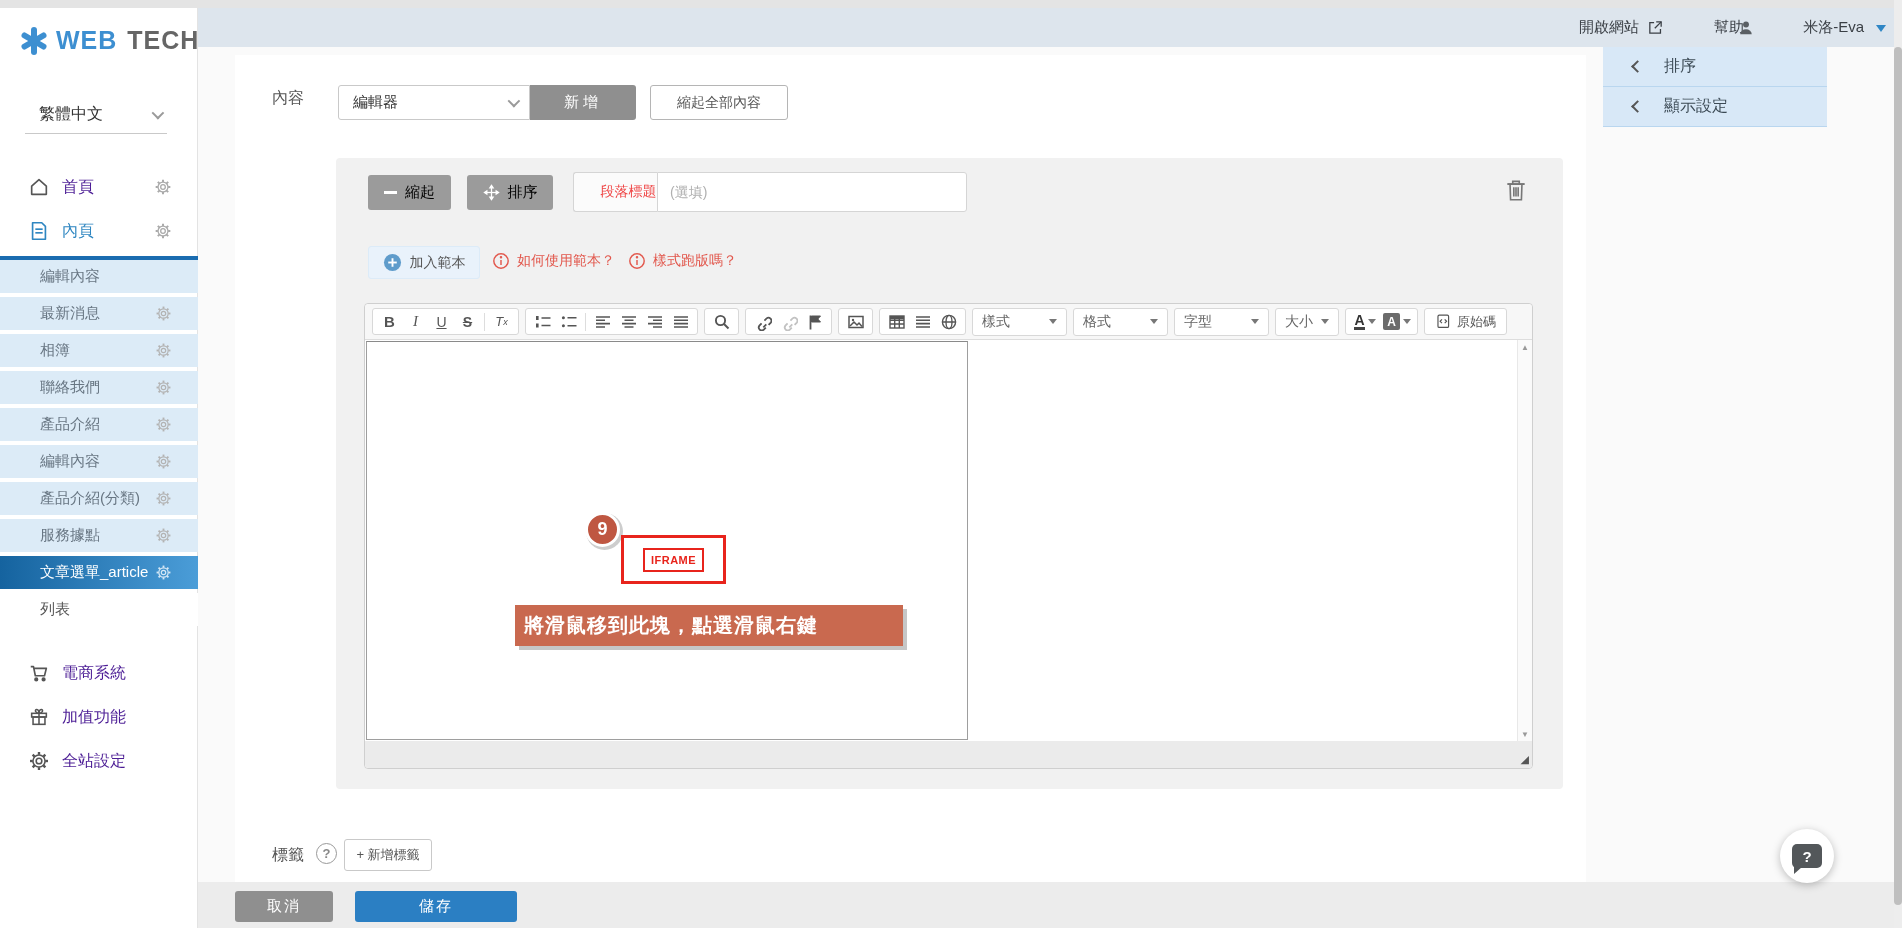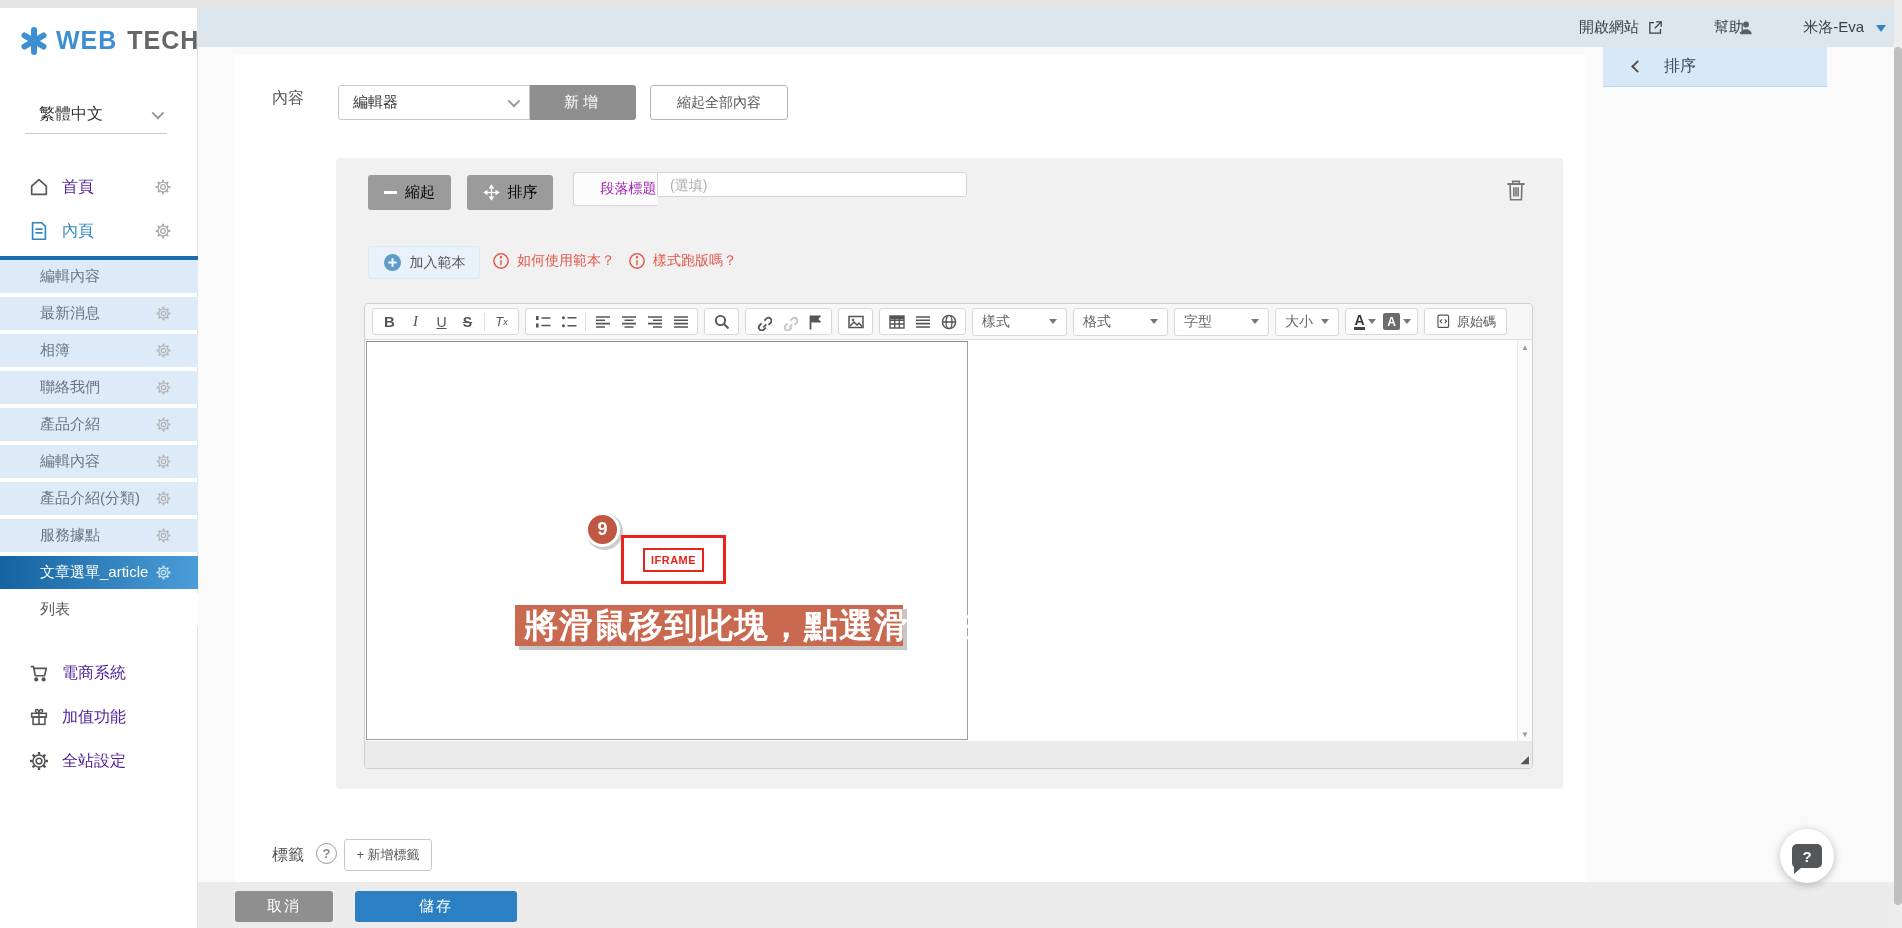--- a/index.html
+++ b/index.html
@@ -54,22 +54,22 @@
   .type-select { position:absolute; left:338px; top:85px; width:192px; height:35px; background:#fff; border:1px solid #c9c9c9; border-radius:3px 0 0 3px; display:flex; align-items:center; justify-content:space-between; padding:0 12px 0 14px; cursor:pointer; }
   .type-select .val { font-size:15px; color:#333; }
   .btn-add { position:absolute; left:530px; top:85px; width:106px; height:35px; background:#8f8f8f; color:#fff; font-size:15px; border:none; border-radius:0 3px 3px 0; cursor:pointer; letter-spacing:4px; }
   .btn-collapse-all { position:absolute; left:650px; top:85px; width:138px; height:35px; background:#fff; color:#555; font-size:14px; border:1px solid #b5b5b5; border-radius:3px; cursor:pointer; }
 
   
   .section { position:absolute; left:336px; top:158px; width:1227px; height:631px; background:#f1f1f1; border-radius:4px; }
   .btn-gray { position:absolute; height:35px; background:#9b9b9b; color:#000000; font-size:15px; border:none; border-radius:3px; cursor:pointer; display:flex; align-items:center; justify-content:center; gap:8px; }
   .btn-collapse { left:32px; top:17px; width:83px; }
   .btn-sort { left:131px; top:17px; width:86px; }
-  .pt-label { position:absolute; left:237px; top:14px; width:84px; height:34px; background:#fbfbfb; border:1px solid #d5d5d5; border-right:none; border-radius:3px 0 0 3px; display:flex; align-items:center; justify-content:center; font-size:14px; color:#a21caf;padding-left:26px; }
-  .pt-input { position:absolute; left:321px; top:14px; width:310px; height:25px; background:#fff; border:1px solid #d5d5d5; border-radius:0 3px 3px 0; font-size:14px; color:#444; padding:0 12px; font-family:"Liberation Sans",sans-serif; }
+  .pt-label { position:absolute; left:237px; top:14px; width:84px; height:40px; background:#fbfbfb; border:1px solid #d5d5d5; border-right:none; border-radius:3px 0 0 3px; display:flex; align-items:center; justify-content:center; font-size:14px; color:#ef4444;padding-left:26px; }
+  .pt-input { position:absolute; left:321px; top:14px; width:310px; height:40px; background:#fff; border:1px solid #d5d5d5; border-radius:0 3px 3px 0; font-size:14px; color:#444; padding:0 12px; font-family:"Liberation Sans",sans-serif; }
   .pt-input::placeholder { color:#b0b0b0; }
   .trash { position:absolute; right:34px; top:18px; width:26px; height:28px; color:#777; cursor:pointer; }
 
   .btn-template { position:absolute; left:32px; top:88px; width:112px; height:33px; background:#e9f2fb; border:1px solid #dcebf8; border-radius:3px; display:flex; align-items:center; justify-content:center; gap:8px; font-size:14px; color:#555; cursor:pointer; }
   .red-link { position:absolute; top:94px; display:flex; align-items:center; gap:7px; font-size:14px; color:#e2574c; cursor:pointer; }
   .red-link.l1 { left:156px; }
   .red-link.l2 { left:292px; }
 
   
   .editor { position:absolute; left:28px; top:145px; width:1169px; height:466px; background:#fff; border:1px solid #cfcfcf; border-radius:4px; }
@@ -89,21 +89,21 @@
   .glyph-tx sub { font-size:9px; }
   .a-color { font-weight:700; font-size:14px; color:#333; border-bottom:3px solid #444; line-height:13px; }
   .a-bg { width:17px; height:17px; background:#6b6b6b; border-radius:2px; color:#fff; font-weight:700; font-size:12px; display:flex; align-items:center; justify-content:center; }
   .src-btn { display:flex; align-items:center; gap:5px; padding:0 6px; height:23px; color:#555; font-size:13px; cursor:pointer; }
 
   .ed-body { position:absolute; left:0; top:36px; width:1167px; height:402px; background:#fff; overflow:hidden; }
   .ed-page { position:absolute; left:1px; top:1px; width:602px; height:399px; border:1px solid #9e9e9e; border-top-color:#8a8a8a; background:#fff; }
   .step-badge { position:absolute; left:218px; top:170px; width:35px; height:35px; background:#bf5742; border:3px solid #fff; border-radius:50%; box-shadow:2px 2px 0 1px #cdcdcd; color:#fff; font-size:18px; font-weight:700; display:flex; align-items:center; justify-content:center; }
   .iframe-outer { position:absolute; left:254px; top:193px; width:105px; height:49px; border:3px solid #e8241c; background:#fff; display:flex; align-items:center; justify-content:center; }
   .iframe-inner { border:2px solid #e8241c; padding:4px 6px; color:#e8241c; font-size:11px; font-weight:700; letter-spacing:0.5px; }
-  .banner { position:absolute; left:148px; top:263px; width:388px; height:41px; background:#c9694f; box-shadow:4px 4px 0 0 #c6c6c6; color:#fff; font-size:34px; font-weight:700; letter-spacing:1px; display:flex; align-items:center; padding:0 9px; white-space:nowrap; }
+  .banner { position:absolute; left:148px; top:263px; width:388px; height:41px; background:#c9694f; box-shadow:4px 4px 0 0 #c6c6c6; color:#fff; font-size:20px; font-weight:700; letter-spacing:1px; display:flex; align-items:center; padding:0 9px; white-space:nowrap; }
   .ed-scroll { position:absolute; right:0; top:0; width:15px; height:402px; background:#fafafa; border-left:1px solid #e8e8e8; }
   .ed-scroll .up { position:absolute; top:3px; left:0; width:14px; text-align:center; font-size:8px; color:#999; cursor:pointer; }
   .ed-scroll .down { position:absolute; bottom:3px; left:0; width:14px; text-align:center; font-size:8px; color:#999; cursor:pointer; }
   .ed-footer { position:absolute; left:0; bottom:0; width:1167px; height:27px; background:#ebebeb; border-radius:0 0 4px 4px; }
   .grip { position:absolute; right:3px; bottom:2px; font-size:11px; color:#555; cursor:nwse-resize; }
 
   
   .tags-label { position:absolute; left:272px; top:845px; font-size:16px; color:#555; }
   .q-icon { position:absolute; left:316px; top:843px; width:21px; height:21px; border:1.5px solid #999; border-radius:50%; color:#888; font-size:13px; font-weight:700; display:flex; align-items:center; justify-content:center; cursor:pointer; }
   .btn-add-tag { position:absolute; left:344px; top:839px; width:88px; height:32px; background:#fff; border:1px solid #c9c9c9; border-radius:3px; font-size:13px; color:#555; cursor:pointer; }
@@ -407,20 +407,24 @@
       <span>米洛-Eva</span>
     </div>
     <div class="caret-blue"></div>
   </div>
 
   <div class="right-panel">
     <div class="rp-row">
       <span class="chev-left"></span>
       <span class="rp-lbl">排序</span>
     </div>
+    <div class="rp-row">
+      <span class="chev-left"></span>
+      <span class="rp-lbl">顯示設定</span>
+    </div>
   </div>
 
   <div class="card"></div>
 
   <div class="content-label">內容</div>
   <div class="type-select">
     <span class="val">編輯器</span>
     <span class="chev-down"></span>
   </div>
   <button class="btn-add">新增</button>

